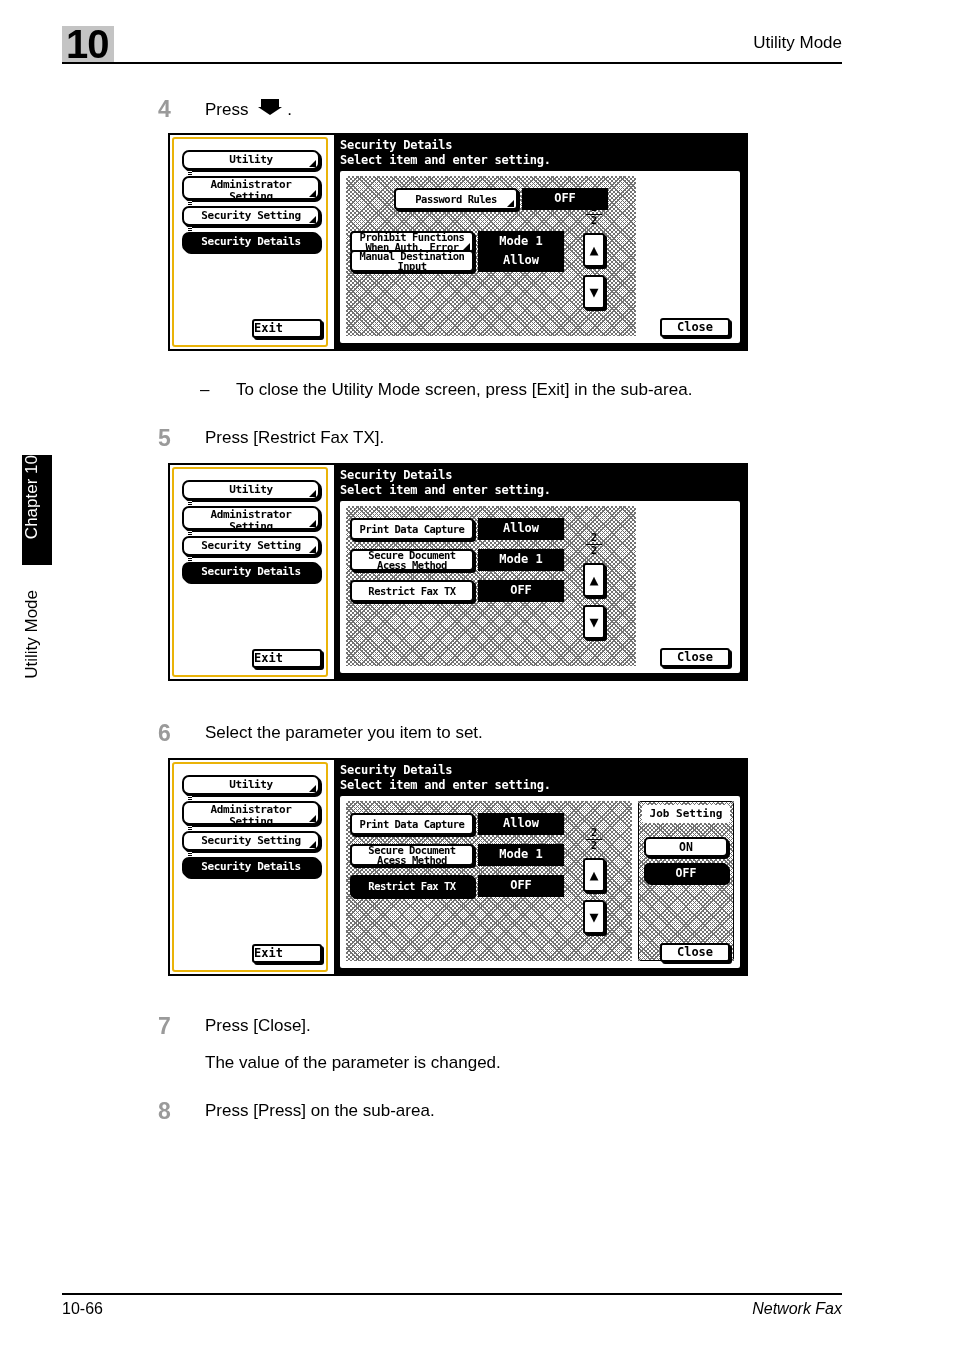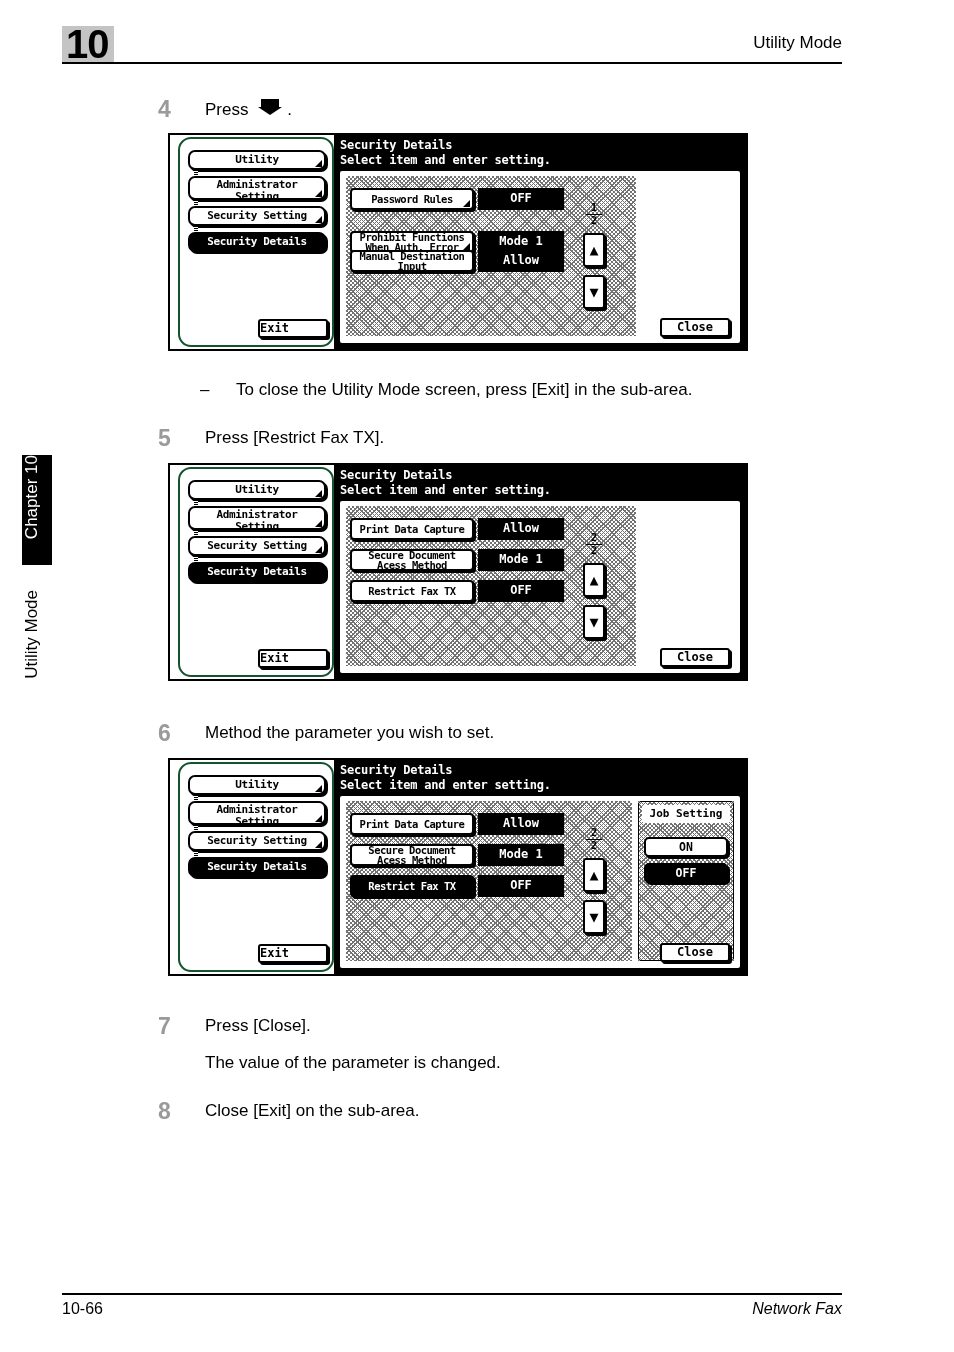--- a/index.html
+++ b/index.html
@@ -107,24 +107,24 @@
   
   .lcd {
     position: absolute;
     width: 580px; height: 218px;
     border: 2px solid #000;
     background: #fff;
     box-sizing: border-box;
     font-family: "DejaVu Sans Mono", monospace;
   }
   .lcd-left {
-    position: absolute; left: 8px; top: 2px;
+    position: absolute; left: 2px; top: 2px;
     width: 156px; height: 210px;
-    border: 2px solid #14532d;
-    border-radius: 13px;
+    border: 2px solid #eab308;
+    border-radius: 3px;
     background: #fff;
     box-sizing: border-box;
   }
   .lcd-right {
     position: absolute; left: 164px; top: 0px;
     width: 412px; height: 214px;
     background: #000;
     box-sizing: border-box;
   }
 
@@ -358,21 +358,21 @@
     </div>
     <div class="exit-btn">Exit</div>
   </div>
 
   <div class="lcd-right">
     <div class="lcd-title">Security Details</div>
     <div class="lcd-subtitle">Select item and enter setting.</div>
     <div class="lcd-body">
       <div class="dither list-area"></div>
 
-      <div class="srow" style="top:17px; width:236px;">
+      <div class="srow" style="top:17px; width:236px;margin-left:44px;">
         <div class="lab">
           <span class="ln">Password Rules</span>
           <span class="corner"></span>
         </div>
         <div class="val">OFF</div>
       </div>
 
       <div class="srow" style="top:60px; width:216px;">
         <div class="lab">
           <span class="ln">Prohibit Functions</span>
@@ -481,21 +481,21 @@
         <span>▼</span>
       </div>
 
       <div class="close-btn">Close</div>
     </div>
   </div>
 </div>
 
 <div class="step" style="left:158px; top:720px;">
   <div class="step-num">6</div>
-  <div class="step-text">Method the parameter you wish to set.</div>
+  <div class="step-text">Select the parameter you item to set.</div>
 </div>
 
 <div class="lcd" id="p2" style="left:168px; top:758px;">
   <div class="lcd-left">
     <div class="nav-btn" style="top:11px; height:20px; line-height:16px;">
       <span>Utility</span>
       <span class="corner"></span>
     </div>
     <div class="nav-connector" style="top:31px;"></div>
     <div class="nav-btn" style="top:37px; height:24px; padding-top:1px;">
@@ -569,14 +569,14 @@
 </div>
 
 <div class="step" style="left:158px; top:1013px;">
   <div class="step-num">7</div>
   <div class="step-text">Press [Close].</div>
 </div>
 <div class="sub-text" style="left:205px; top:1053px;">The value of the parameter is changed.</div>
 
 <div class="step" style="left:158px; top:1098px;">
   <div class="step-num">8</div>
-  <div class="step-text">Close [Exit] on the sub-area.</div>
+  <div class="step-text">Press [Press] on the sub-area.</div>
 </div>
 
 </body></html>

